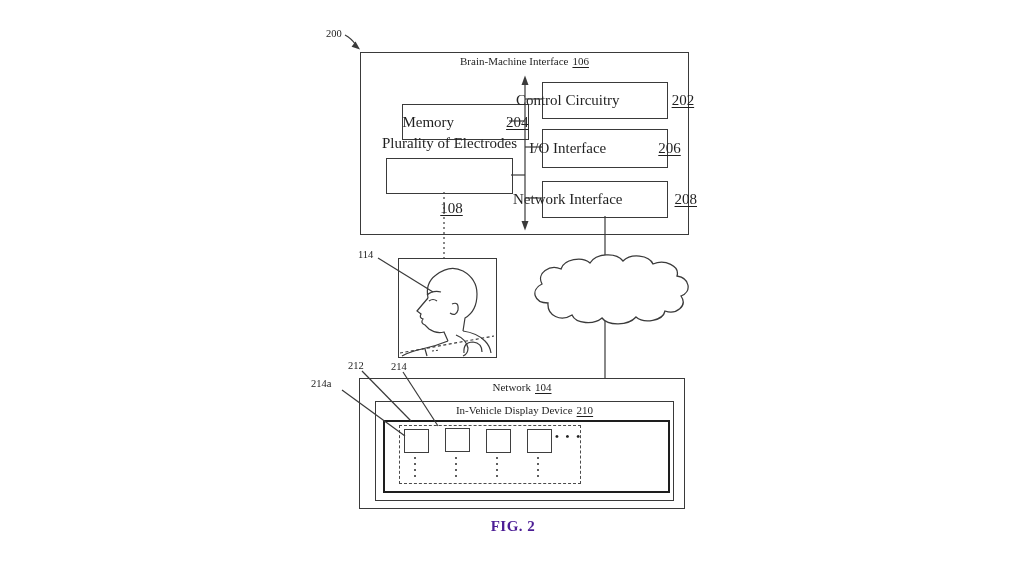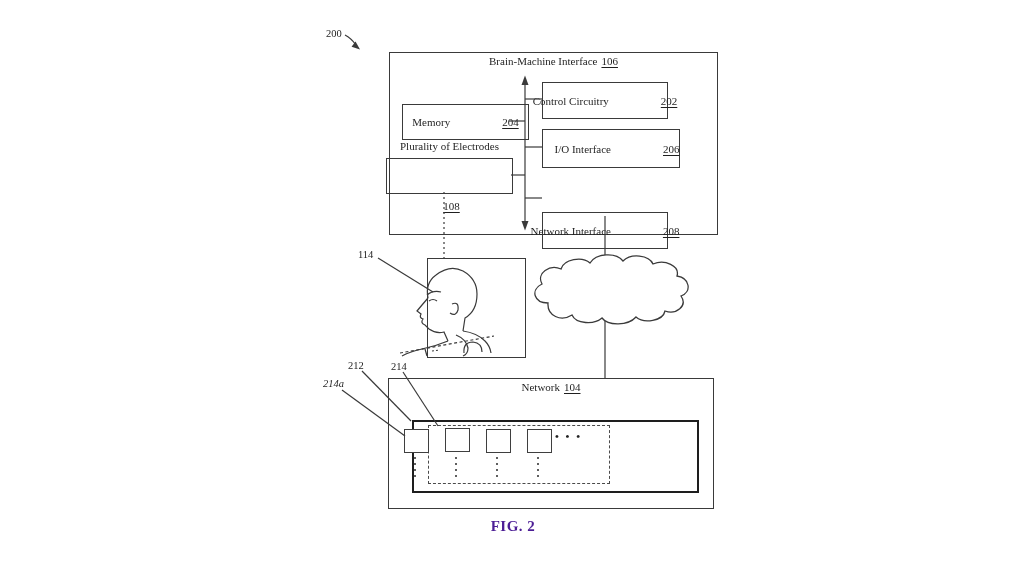--- a/index.html
+++ b/index.html
@@ -3,23 +3,23 @@
 <meta charset="utf-8">
 <style>
   html,body{margin:0;padding:0;background:#fff;}
   #stage{
     position:relative;width:1030px;height:579px;background:#ffffff;overflow:hidden;
     font-family:"Liberation Serif","DejaVu Serif",serif;color:#1f1f1f;
   }
   .box{
     position:absolute;border:1.3px solid #3a3a3a;background:transparent;
     display:flex;align-items:center;justify-content:center;
-    font-size:11px;white-space:nowrap;color:#1f1f1f;gap:48px;
-  }
-  .outline{position:absolute;border:1.3px solid #3a3a3a;margin-left:29px;}
+    font-size:15px;white-space:nowrap;color:#1f1f1f;gap:48px;
+  }
+  .outline{position:absolute;border:1.3px solid #3a3a3a;}
   .titled-title{
     position:absolute;left:0;right:0;top:2px;text-align:center;
     font-size:11px;white-space:nowrap;color:#1f1f1f;
   }
   .ref{margin-left:4px;text-decoration:underline;text-underline-offset:2px;}
   .callout{
     position:absolute;font-size:10.5px;color:#1f1f1f;white-space:nowrap;
   }
   #svg-overlay{position:absolute;left:0;top:0;pointer-events:none;}
   #screen-box{border:2.5px solid #1e1e1e;}
@@ -60,55 +60,60 @@
   <div class="box" style="left:386px;top:158px;width:125px;height:34px;flex-direction:column;">
     <span>Plurality of Electrodes</span>
       <span class="ref">108</span>
   </div>
 
   <div class="box" style="left:542px;top:82px;width:124px;height:35px;">
     <span>Control Circuitry</span>
       <span class="ref">202</span>
   </div>
 
-  <div class="box" style="left:542px;top:129px;width:124px;height:37px;padding-left:12px;">
+  <div class="box" style="left:542px;top:129px;width:124px;height:37px;">
     <span>I/O Interface</span>
       <span class="ref">206</span>
   </div>
 
-  <div class="box" style="left:542px;top:181px;width:124px;height:35px;margin-top:31px;">
+  <div class="box" style="left:542px;top:181px;width:124px;height:35px;">
     <span>Network Interface</span>
       <span class="ref">208</span>
   </div>
 
   <div class="callout" style="left:358px;top:249px;">
     <span>114</span>
   </div>
   <div class="outline" style="left:398px;top:258px;width:97px;height:98px;"></div>
 
   <div id="cloud-label">
     <span>Communication Network</span><span class="ref">112</span>
   </div>
 
   <div class="callout" style="left:348px;top:360px;font-family:Liberation Serif, serif;">
     <span>212</span>
   </div>
   <div class="callout" style="left:391px;top:361px;">
     <span>214</span>
   </div>
-  <div class="callout" style="left:323px;top:378px;font-style:italic;">
+  <div class="callout" style="left:311px;top:378px;">
     <span>214a</span>
   </div>
 
   <div class="outline" style="left:359px;top:378px;width:324px;height:129px;">
     <div class="titled-title">
       <span>Network</span><span class="ref">104</span>
     </div>
   </div>
 
+  <div class="outline" style="left:375px;top:401px;width:297px;height:98px;">
+    <div class="titled-title">
+      <span>In-Vehicle Display Device</span><span class="ref">210</span>
+    </div>
+  </div>
 
   <div class="outline" id="screen-box" style="left:383px;top:420px;width:283px;height:69px;"></div>
 
   <div class="outline" id="tile-grid" style="left:399px;top:425px;width:180px;height:57px;"></div>
 
   <div class="tile" style="left:404px;top:429px;"></div>
   <div class="tile" style="left:445px;top:428px;"></div>
   <div class="tile" style="left:486px;top:429px;"></div>
   <div class="tile" style="left:527px;top:429px;"></div>
 

